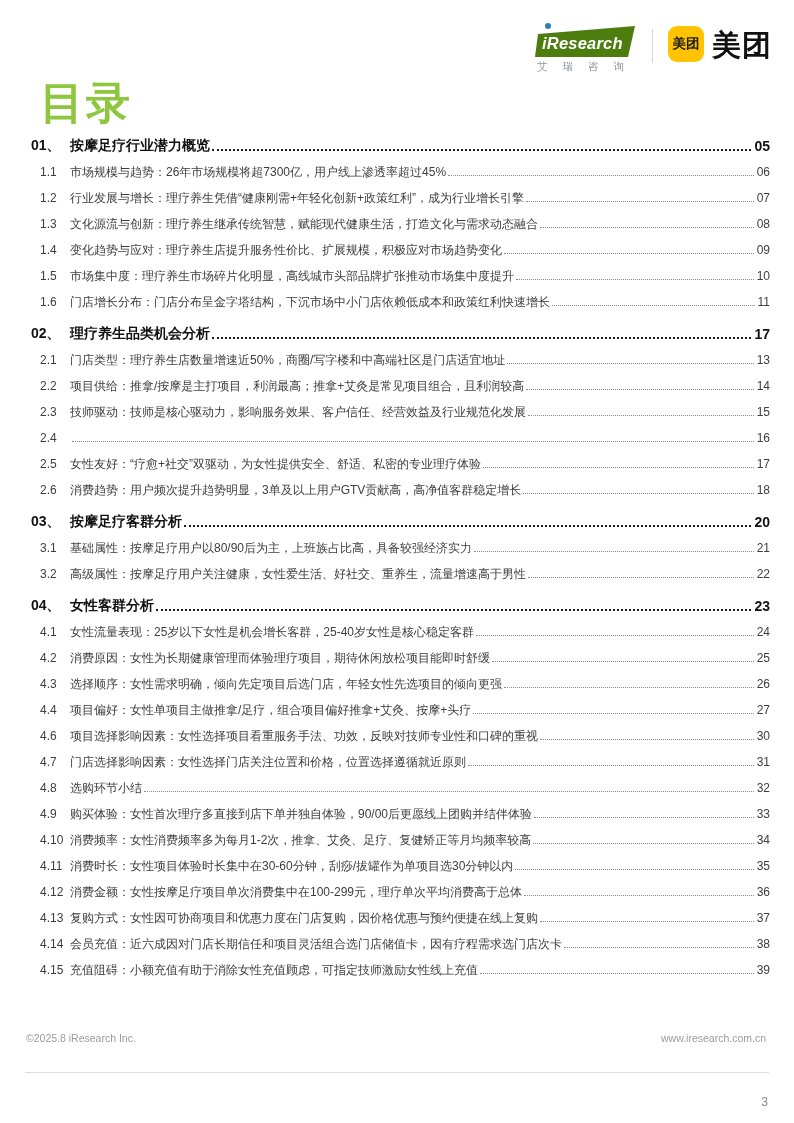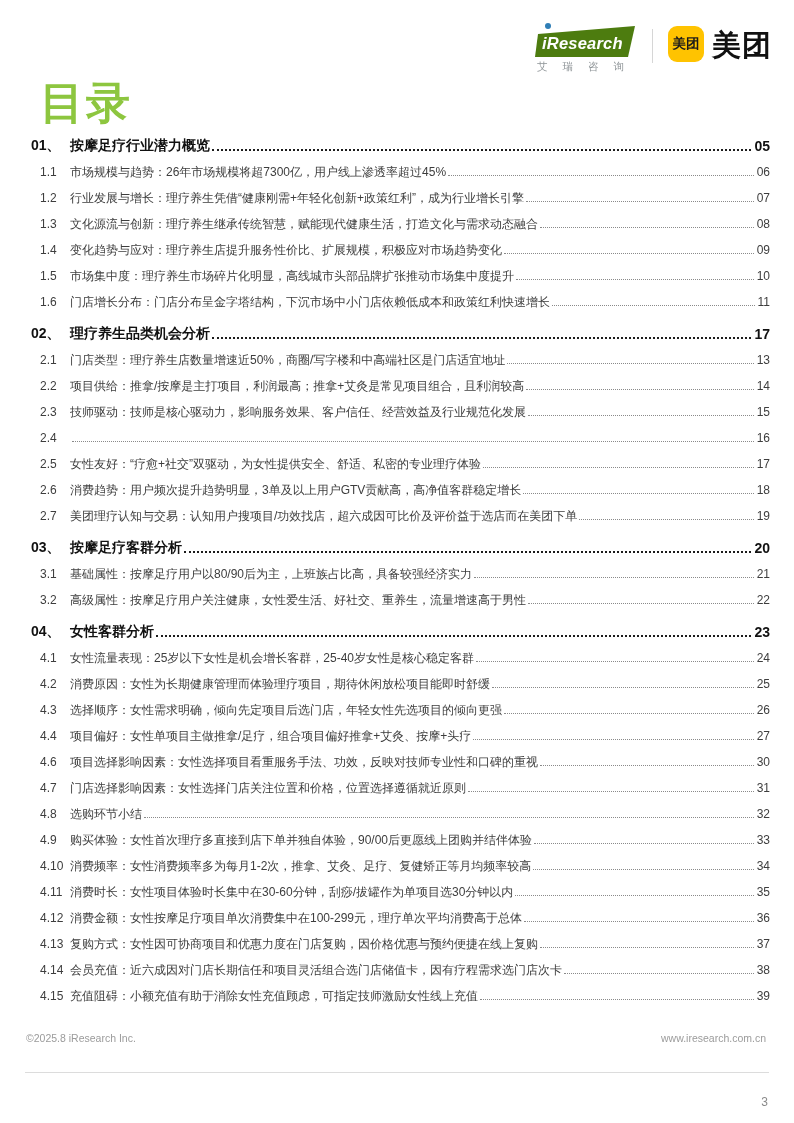--- a/index.html
+++ b/index.html
@@ -158,26 +158,20 @@
         <span class="ttl">女性友好：“疗愈+社交”双驱动，为女性提供安全、舒适、私密的专业理疗体验</span>
         <span class="dots"></span>
         <span class="pg">17</span>
       </div>
       <div class="row item">
         <span class="num">2.6</span>
         <span class="ttl">消费趋势：用户频次提升趋势明显，3单及以上用户GTV贡献高，高净值客群稳定增长</span>
         <span class="dots"></span>
         <span class="pg">18</span>
       </div>
-      <div class="row item">
-        <span class="num">2.7</span>
-        <span class="ttl">美团理疗认知与交易：认知用户搜项目/功效找店，超六成因可比价及评价益于选店而在美团下单</span>
-        <span class="dots"></span>
-        <span class="pg">19</span>
-      </div>
       <div class="row section">
         <span class="num">03、</span>
         <span class="ttl">按摩足疗客群分析</span>
         <span class="dots"></span>
         <span class="pg">20</span>
       </div>
       <div class="row item">
         <span class="num">3.1</span>
         <span class="ttl">基础属性：按摩足疗用户以80/90后为主，上班族占比高，具备较强经济实力</span>
         <span class="dots"></span>

